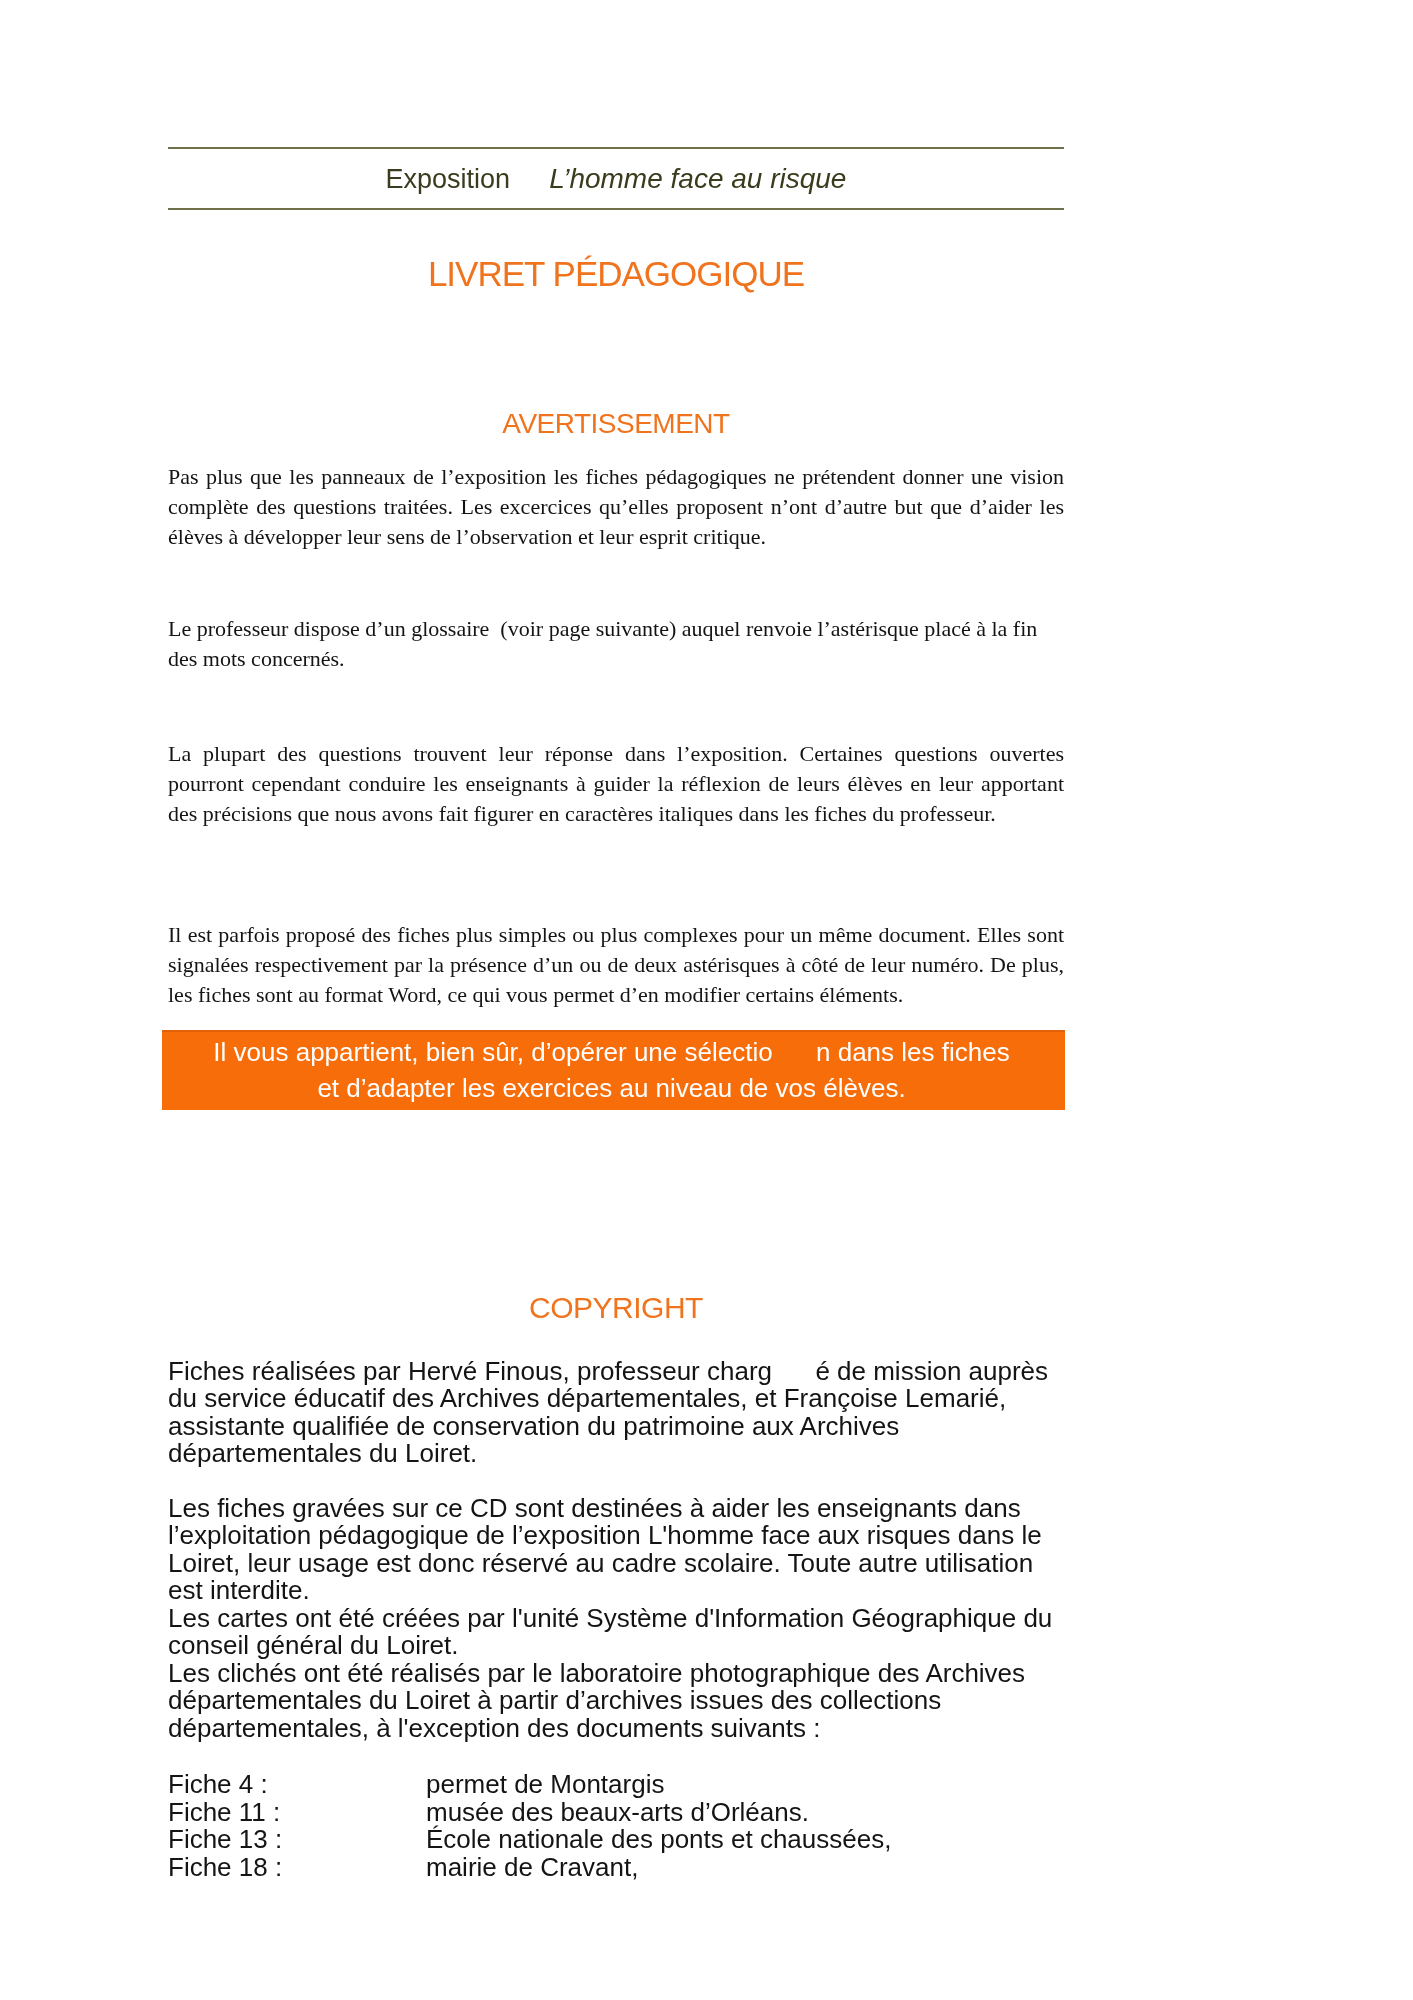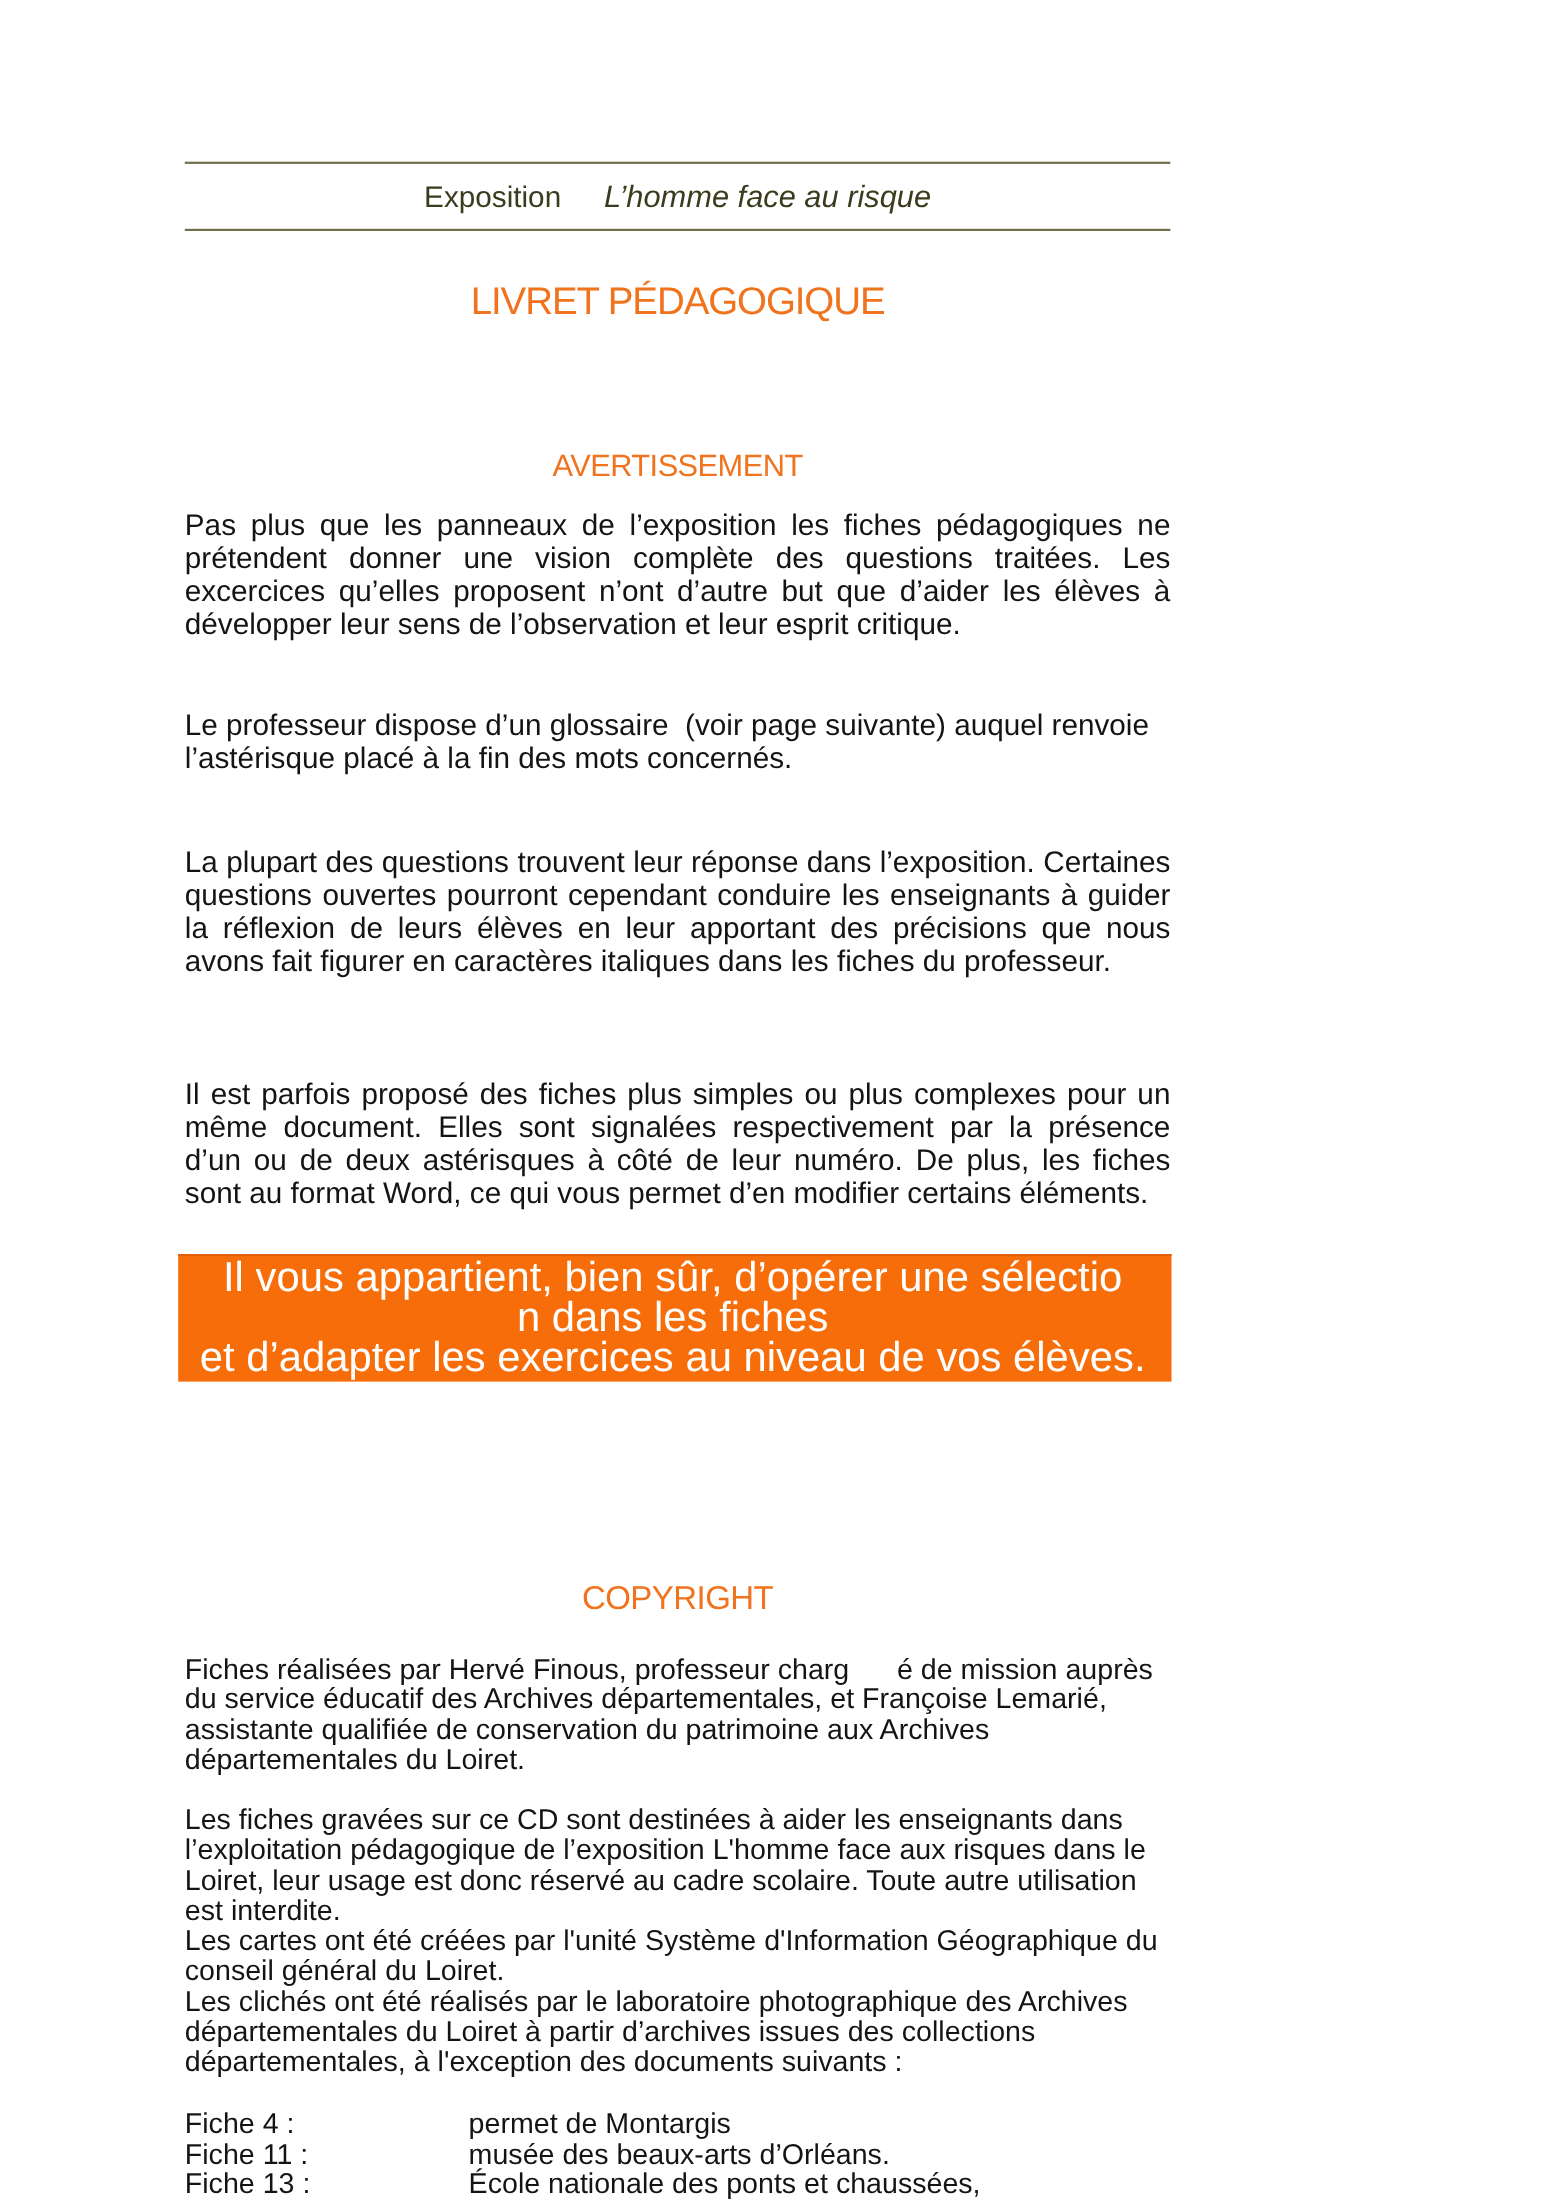--- a/index.html
+++ b/index.html
@@ -67,38 +67,39 @@
     line-height: 1.05;
   }
   .heading-copyright {
     margin-top: 182px;
     font-size: 30px;
     line-height: 1.05;
   }
   
   .body-par {
     margin: 0;
-    font-size: 27px;
+    font-size: 22px;
     line-height: 30px;
     text-align: justify;
+    font-family: Liberation Serif, serif;
   }
   .p1 { margin-top: 24px; }
   .p2 { margin-top: 65px; }
   .p3 { margin-top: 62px; text-align: left; white-space: pre-wrap; }
   .p4 { margin-top: 91px; }
   
   .banner {
-    margin-top: 40px;
+    margin-top: 20px;
     margin-left: -6px;
     margin-right: -1px;
     background: #f76d0a;
     border-top: 2px solid #e2620a;
     color: #ffffff;
     text-align: center;
-    font-size: 38px;
+    font-size: 26px;
     line-height: 36px;
     padding: 2px 8px 4px 4px;
     white-space: pre-wrap;
   }
   
   .copy-par {
     margin: 0;
     font-size: 26px;
     line-height: 27.5px;
     text-align: left;

